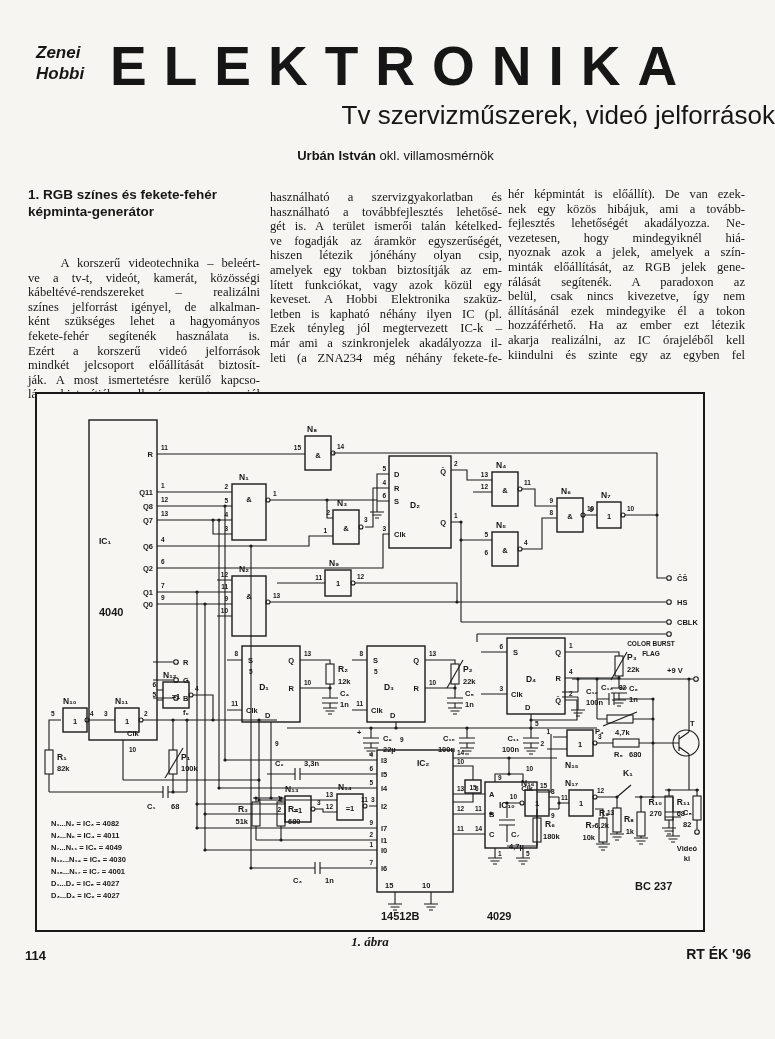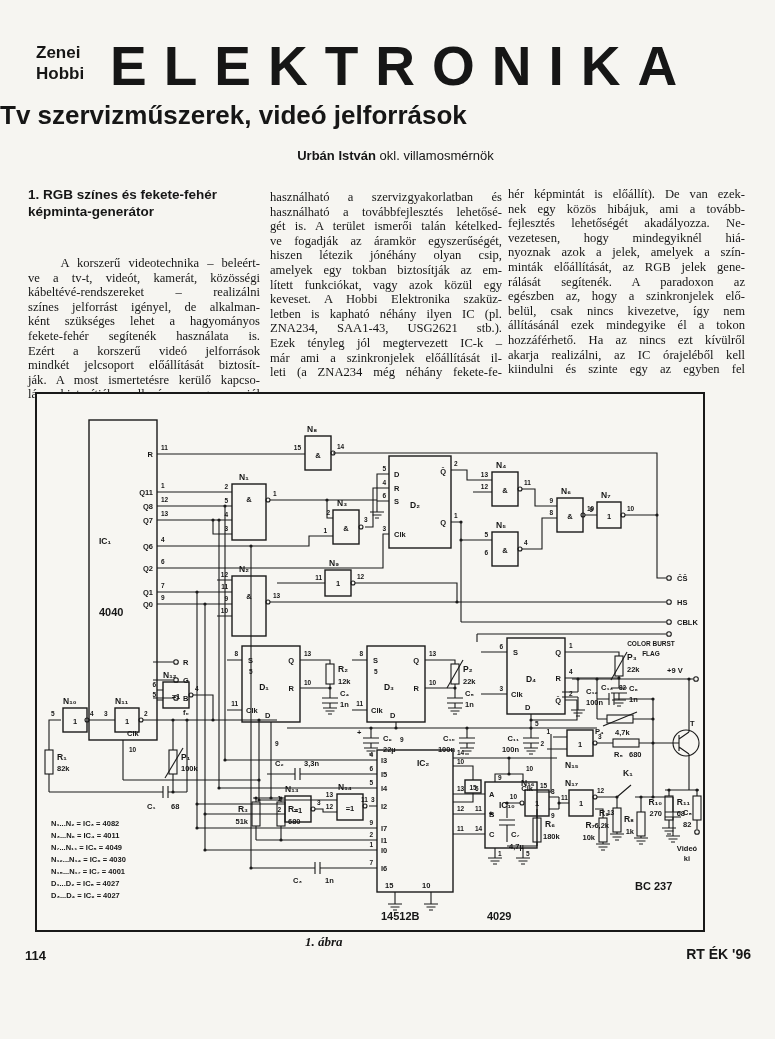--- a/index.html
+++ b/index.html
@@ -1,28 +1,28 @@
 <!DOCTYPE html>
 <html><head>
 <meta charset="utf-8">
 <style>
   html,body{margin:0;padding:0}
   body{width:775px;height:1039px;position:relative;background:#f6f5f1;color:#161616;
        font-family:"Liberation Sans",sans-serif;overflow:hidden}
   .abs{position:absolute}
-  .logo{left:36px;top:42px;font-size:17px;font-weight:bold;line-height:21px}
+  .logo{left:36px;top:42px;font-size:17px;font-weight:bold;font-style:italic;line-height:21px}
   .mag{left:110px;top:34px;width:640px;font-size:55px;font-weight:bold;letter-spacing:17px;white-space:nowrap}
-  .title{left:0;top:100px;width:775px;text-align:left;font-size:26px;font-weight:bold}
+  .title{left:0;top:100px;width:775px;text-align:right;font-size:26px;font-weight:normal}
   .author{left:8px;top:148px;width:775px;text-align:center;font-size:13px}
   .author .an{font-weight:bold}
   .col{width:232px;font-family:"Liberation Serif",serif;font-size:12.6px;line-height:14.6px}
   .jline{text-align:justify;text-align-last:justify;white-space:normal}
   .chead{font-family:"Liberation Sans",sans-serif;font-size:13.5px;font-weight:bold;line-height:17px;margin-bottom:36px}
   .fig{left:35px;top:392px;width:666px;height:536px;border:2px solid #191919;background:#f7f6f2}
-  .cap{left:305px;top:934px;width:130px;font-family:"Liberation Serif",serif;
+  .cap{left:305px;top:934px;width:130px;text-align:center;font-family:"Liberation Serif",serif;
        font-style:italic;font-weight:bold;font-size:13px}
   .pageno{left:25px;top:948px;font-size:13px;font-weight:bold}
   .issue{right:24px;top:946px;font-size:14px;font-weight:bold}
   svg text{fill:#161616}
   .a{font:600 6.5px "Liberation Sans",sans-serif}
   .b{font:700 7.5px "Liberation Sans",sans-serif}
   .c{font:700 8.5px "Liberation Sans",sans-serif}
   .d{font:700 11px "Liberation Sans",sans-serif}
   .w{fill:none;stroke:#1a1a1a;stroke-width:1.1}
   .bx{fill:none;stroke:#1a1a1a;stroke-width:1.4}
@@ -63,37 +63,35 @@
 <div class="abs col" style="left:270px;top:190px">
     <div class="jline">használható a szervizgyakorlatban és</div>
     <div class="jline">használható a továbbfejlesztés lehetősé-</div>
     <div class="jline">gét is. A terület ismerői talán kételked-</div>
     <div class="jline">ve fogadják az áramkör egyszerűségét,</div>
     <div class="jline">hiszen létezik jónéhány olyan csip,</div>
     <div class="jline">amelyek egy tokban biztosítják az em-</div>
     <div class="jline">lített funkciókat, vagy azok közül egy</div>
     <div class="jline">keveset. A Hobbi Elektronika szaküz-</div>
     <div class="jline">letben is kapható néhány ilyen IC (pl.</div>
-    <div class="jline">ZNA234, SAA1-43, USG2621 stb.).</div>
     <div class="jline">Ezek tényleg jól megtervezett IC-k –</div>
-    <div class="jline">már ami a szinkronjelek előállítását il-</div>
+    <div class="jline">már ami a szinkronjelek akadályozza il-</div>
     <div class="jline">leti (a ZNA234 még néhány fekete-fe-</div>
   </div>
 <div class="abs col" style="left:508px;top:187px;width:237px">
     <div class="jline">hér képmintát is előállít). De van ezek-</div>
     <div class="jline">nek egy közös hibájuk, ami a tovább-</div>
     <div class="jline">fejlesztés lehetőségét akadályozza. Ne-</div>
     <div class="jline">vezetesen, hogy mindegyiknél hiá-</div>
     <div class="jline">nyoznak azok a jelek, amelyek a szín-</div>
     <div class="jline">minták előállítását, az RGB jelek gene-</div>
     <div class="jline">rálását segítenék. A paradoxon az</div>
-    <div class="jline">egészben az, hogy a szinkronjelek elő-</div>
     <div class="jline">belül, csak nincs kivezetve, így nem</div>
     <div class="jline">állításánál ezek mindegyike él a tokon</div>
-    <div class="jline">hozzáférhető. Ha az nincs ezt kívülről</div>
+    <div class="jline">hozzáférhető. Ha az ember ezt létezik</div>
     <div class="jline">akarja realizálni, az IC órajeléből kell</div>
     <div class="jline">kiindulni és szinte egy az egyben fel</div>
   </div>
 
 <div class="abs fig">
 <svg width="666" height="534" viewBox="0 0 666 534">
  <defs>
         <g id="g">
           <path class="w" d="M-7 0H7 M-4.5 3H4.5 M-2 6H2"></path>
         </g>

